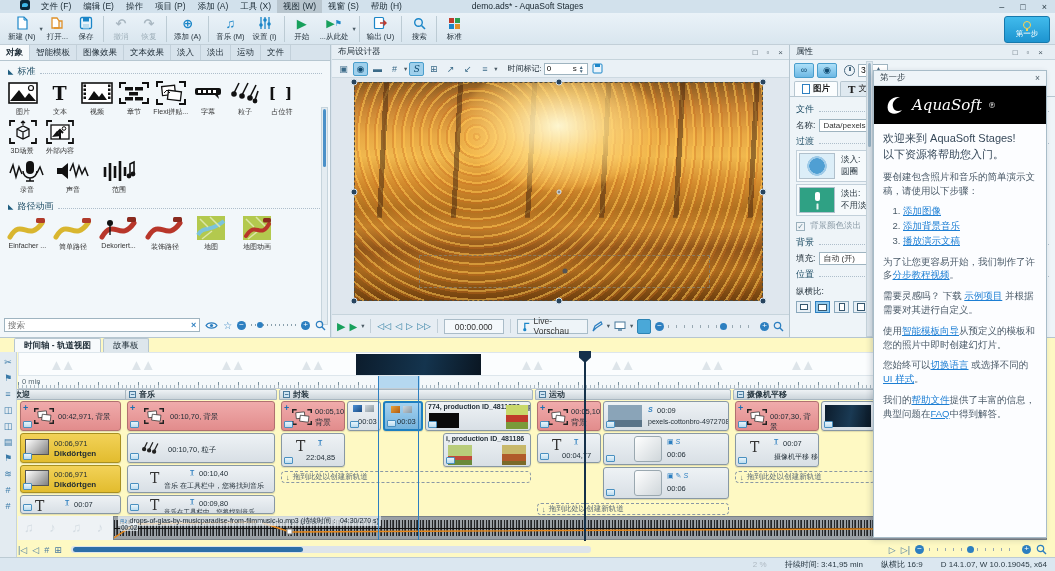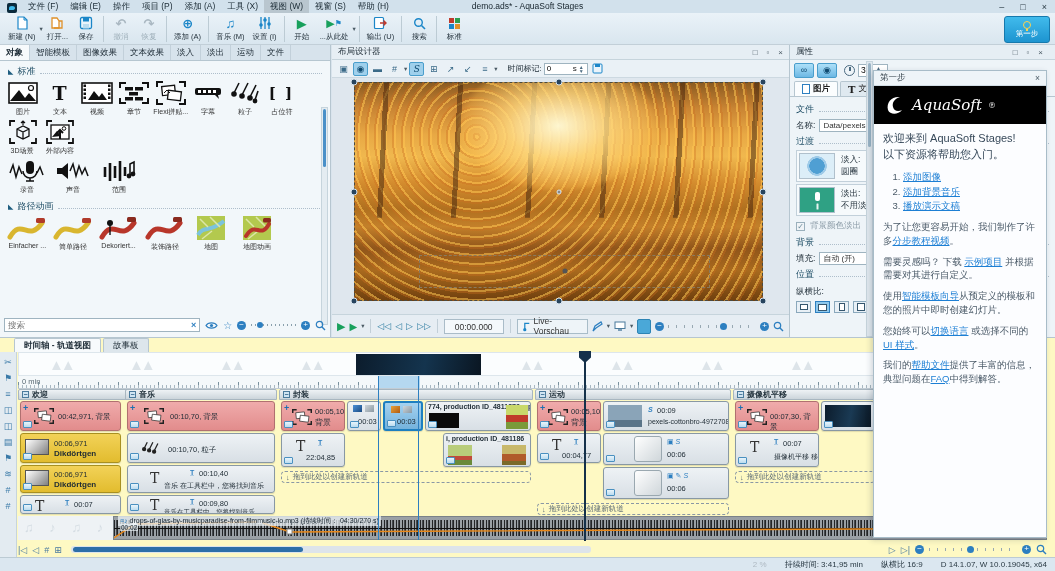--- a/index.html
+++ b/index.html
@@ -1,20 +1,20 @@
 <!DOCTYPE html>
 <html><head>
 <meta charset="utf-8">
 <style>
 *{box-sizing:border-box;margin:0;padding:0}
 body{margin:0;background:#889;}
 .app{position:relative;width:1055px;height:571px;background:#d9e4ed;font-family:"Liberation Sans","DejaVu Sans",sans-serif;color:#222;overflow:hidden;font-size:9px}
 svg{display:block}
 
-.menubar{position:absolute;left:0;top:0;right:0;height:13px;background:#d2e1ec;display:flex;align-items:flex-end;padding-left:7px;z-index:5}
+.menubar{position:absolute;left:0;top:0;right:0;height:13px;background:#d2e1ec;display:flex;align-items:flex-start;padding-left:20px;z-index:5}
 .appicon{width:10px;height:10px;background:#0b2a3c;border-radius:2px;margin-right:5px;position:relative}
 .appicon:after{content:"";position:absolute;left:2px;top:3px;width:6px;height:4px;border-radius:50% 50% 50% 0;background:#3fb9ea}
 .menu-item{padding:0 6px;font-size:8.5px;color:#1a2a34;height:13px;line-height:13px;white-space:nowrap}
 .menu-item.hl{background:#b9c6cf}
 .win-title{position:absolute;left:50%;transform:translateX(-50%);top:0;height:13px;line-height:13px;font-size:8.5px;color:#15232c;z-index:6}
 .win-ctrls{position:absolute;right:8px;top:0;height:13px;display:flex;gap:16px;font-size:9px;color:#2a3a44;z-index:6;align-items:center}
 
 .toolbar{position:absolute;left:0;top:13px;right:0;height:32px;background:linear-gradient(#eaf2f8,#d9e6ef);border-bottom:1px solid #c2cfd8;display:flex;align-items:center;padding-left:4px;z-index:4}
 .tb-btn{display:flex;flex-direction:column;align-items:center;justify-content:center;min-width:28px;height:30px;padding:0 4px;font-size:7.5px;color:#24323c;gap:1px;white-space:nowrap}
 .tb-btn .ig{height:15px;display:flex;align-items:center;justify-content:center}
@@ -808,21 +808,21 @@
         <span class="mt" style="left:950px">▲▲</span>
       <div class="band-thumb"></div>
     </div>
 
     <div class="ruler">
       <span class="hl"></span>
       <span class="rlabel" style="left:4px">0 min</span>
       <span class="rlabel" style="left:1012px">1 min</span>
     </div>
 
-    <div class="gh" style="left:18px;width:127px">
+    <div class="gh" style="left:0;width:127px">
         <span class="m">−</span>
         <span>欢迎</span>
       </div>
     <div class="gh" style="left:125px;width:152px">
         <span class="m">−</span>
         <span>音乐</span>
       </div>
     <div class="gh" style="left:279px;width:254px">
         <span class="m">−</span>
         <span>封装</span>
@@ -1086,20 +1086,21 @@
       <svg width="22" height="22" viewBox="0 0 22 22">
           <path d="M4 16 C2 8 8 2 16 3 C10 5 8 9 9 13 C10 17 14 18 18 16 C14 21 6 21 4 16 Z" fill="#fff"></path>
           <circle cx="15" cy="6" r="1.3" fill="#000"></circle>
         </svg>
       <span>AquaSoft</span>
         <span style="font-size:8px;vertical-align:top">®</span>
     </div>
     <div class="help-body">
       <div class="w1">欢迎来到 AquaSoft Stages!</div>
       <div class="w2">以下资源将帮助您入门。</div>
+      <p>要创建包含照片和音乐的简单演示文稿，请使用以下步骤：</p>
       <ol>
         <li><span class="lnk">添加图像</span></li>
         <li><span class="lnk">添加背景音乐</span></li>
         <li><span class="lnk">播放演示文稿</span></li>
       </ol>
       <p><span>为了让您更容易开始，我们制作了许多</span><span class="lnk">分步教程视频</span><span>。</span></p>
       <p><span>需要灵感吗？ 下载 </span><span class="lnk">示例项目</span><span> 并根据需要对其进行自定义。</span></p>
       <p><span>使用</span><span class="lnk">智能模板向导</span><span>从预定义的模板和您的照片中即时创建幻灯片。</span></p>
       <p><span>您始终可以</span><span class="lnk">切换语言</span><span> 或选择不同的</span><span class="lnk">UI 样式</span><span>。</span></p>
       <p><span>我们的</span><span class="lnk">帮助文件</span><span>提供了丰富的信息，典型问题在</span><span class="lnk">FAQ</span><span>中得到解答。</span></p>

